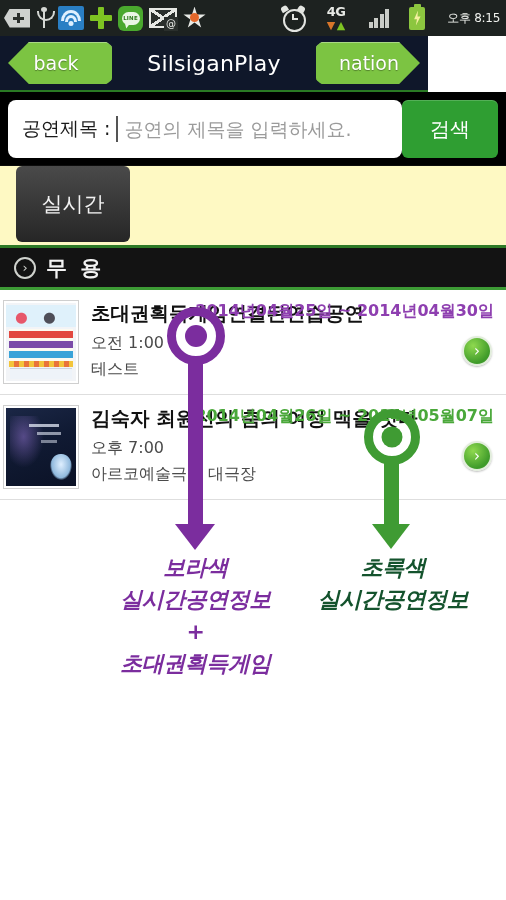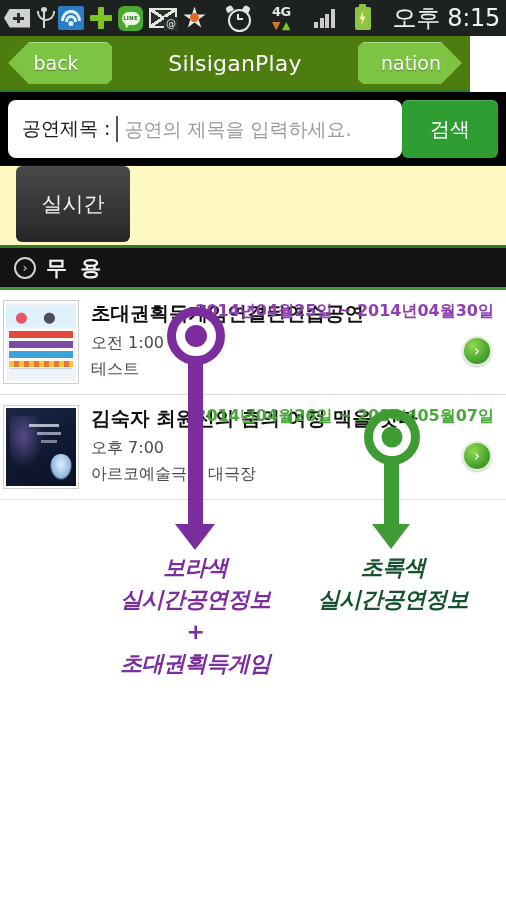--- a/index.html
+++ b/index.html
@@ -122,25 +122,25 @@
   .ic-sig i{ width:4px;background:#c9ccc7;display:block; }
   .ic-sig i:nth-child(1){height:6px}.ic-sig i:nth-child(2){height:10px}
   .ic-sig i:nth-child(3){height:14px}.ic-sig i:nth-child(4){height:19px}
 
   .ic-batt{ width:16px;height:23px;background:#8cc63f;border-radius:2px;position:relative; }
   .ic-batt:before{ content:"";position:absolute;left:4.5px;top:-3px;width:7px;height:3px;background:#8cc63f;border-radius:1px 1px 0 0; }
   .ic-batt:after{
     content:"";position:absolute;left:4px;top:4px;width:8px;height:15px;background:#f5f0a0;
     clip-path:polygon(58% 0,10% 58%,45% 58%,32% 100%,90% 40%,52% 40%);
   }
-  .sb-time{ color:#f0f2ee;font-size:24px;font-weight:500;letter-spacing:-0.3px;white-space:nowrap;margin-left:2px; }
+  .sb-time{ color:#f0f2ee;font-size:12px;font-weight:500;letter-spacing:-0.3px;white-space:nowrap;margin-left:2px; }
 
   
   .appbar{
-    height:56px;width:470px;background:#4d7c0f;
+    height:56px;width:428px;background:#0f172a;
     display:flex;align-items:center;justify-content:space-between;
     padding:0 8px;position:relative;
     border-bottom:2px solid #2a7a24;
   }
   .pent{
     background:#7cc442;color:#ffffff;font-size:19px;
     display:flex;align-items:center;justify-content:center;
     height:42px;text-shadow:0 1px 1px rgba(0,0,0,.35);
     box-shadow:inset 0 1px 0 rgba(255,255,255,.35);
   }

